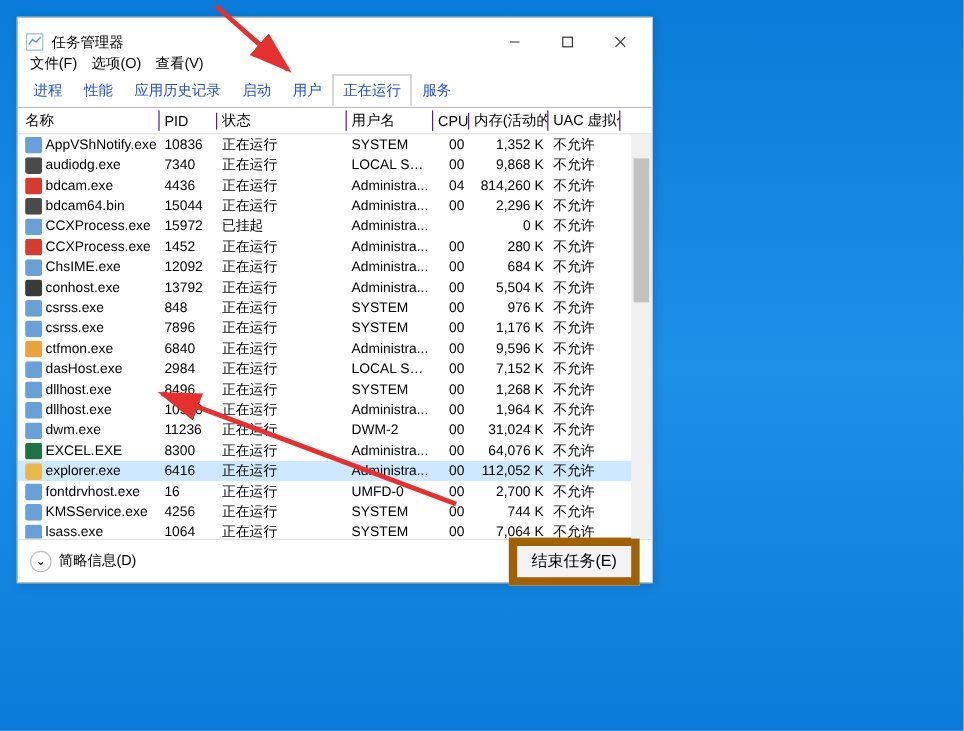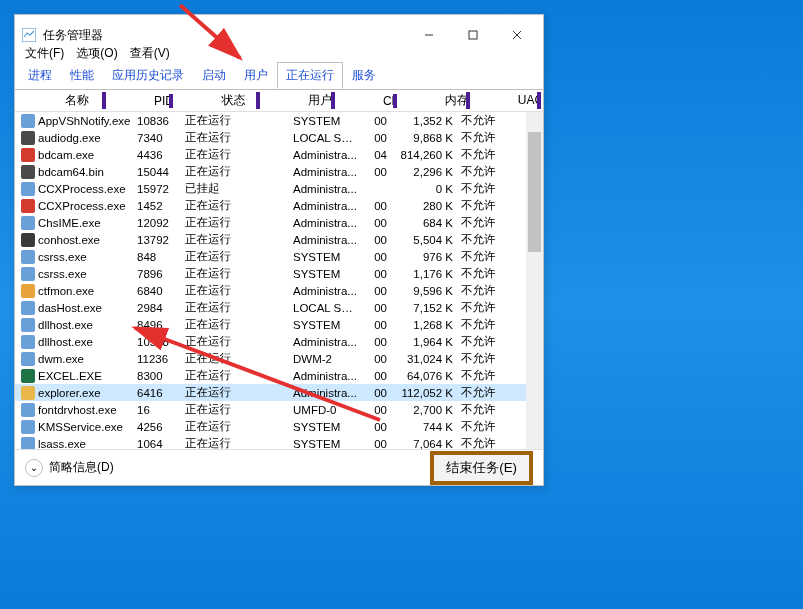--- a/index.html
+++ b/index.html
@@ -95,21 +95,21 @@
   padding: 0 2px;
   white-space: nowrap;
 }
 .header-row {
   height: 22px;
   border-bottom: 1px solid #e0e0e0;
   background: #fff;
   color: #000;
   font-size: 12px;
 }
-.header-row .col { border-right: 4px solid #4c1d95; padding: 0 4px; overflow: hidden; margin-left: 44px; }
+.header-row .col { border-right: 1px solid #4c1d95; padding: 0 4px; overflow: hidden; }
 .row { font-size: 11.5px; color: #000; }
 .row .col { padding: 0 4px; overflow: hidden; text-overflow: ellipsis; }
 .row.selected { background: #cde8ff; }
 .col.name { width: 116px; display: flex; align-items: center; gap: 3px; }
 .col.pid { width: 48px; text-align: left; }
 .col.status { width: 108px; }
 .col.user { width: 72px; }
 .col.cpu { width: 30px; text-align: right; }
 .col.mem { width: 66px; text-align: right; }
 .col.uac { width: 60px; }
@@ -158,21 +158,21 @@
   height: 18px;
   border: 1px solid #c0c0c0;
   border-radius: 50%;
   display: flex;
   align-items: center;
   justify-content: center;
   font-size: 10px;
 }
 .btn-end {
   padding: 4px 12px;
-  border: 4px solid #a16207;
+  border: 7px solid #a16207;
   background: #f3f3f3;
   cursor: pointer;
   margin-left: 37px;
 }
 .arrow1, .arrow2 {
   position: absolute;
   pointer-events: none;
 }
 .arrow1 { left: 170px; top: 0px; width: 105px; height: 75px; }
 .arrow2 { left: 120px; top: 290px; width: 270px; height: 135px; }

